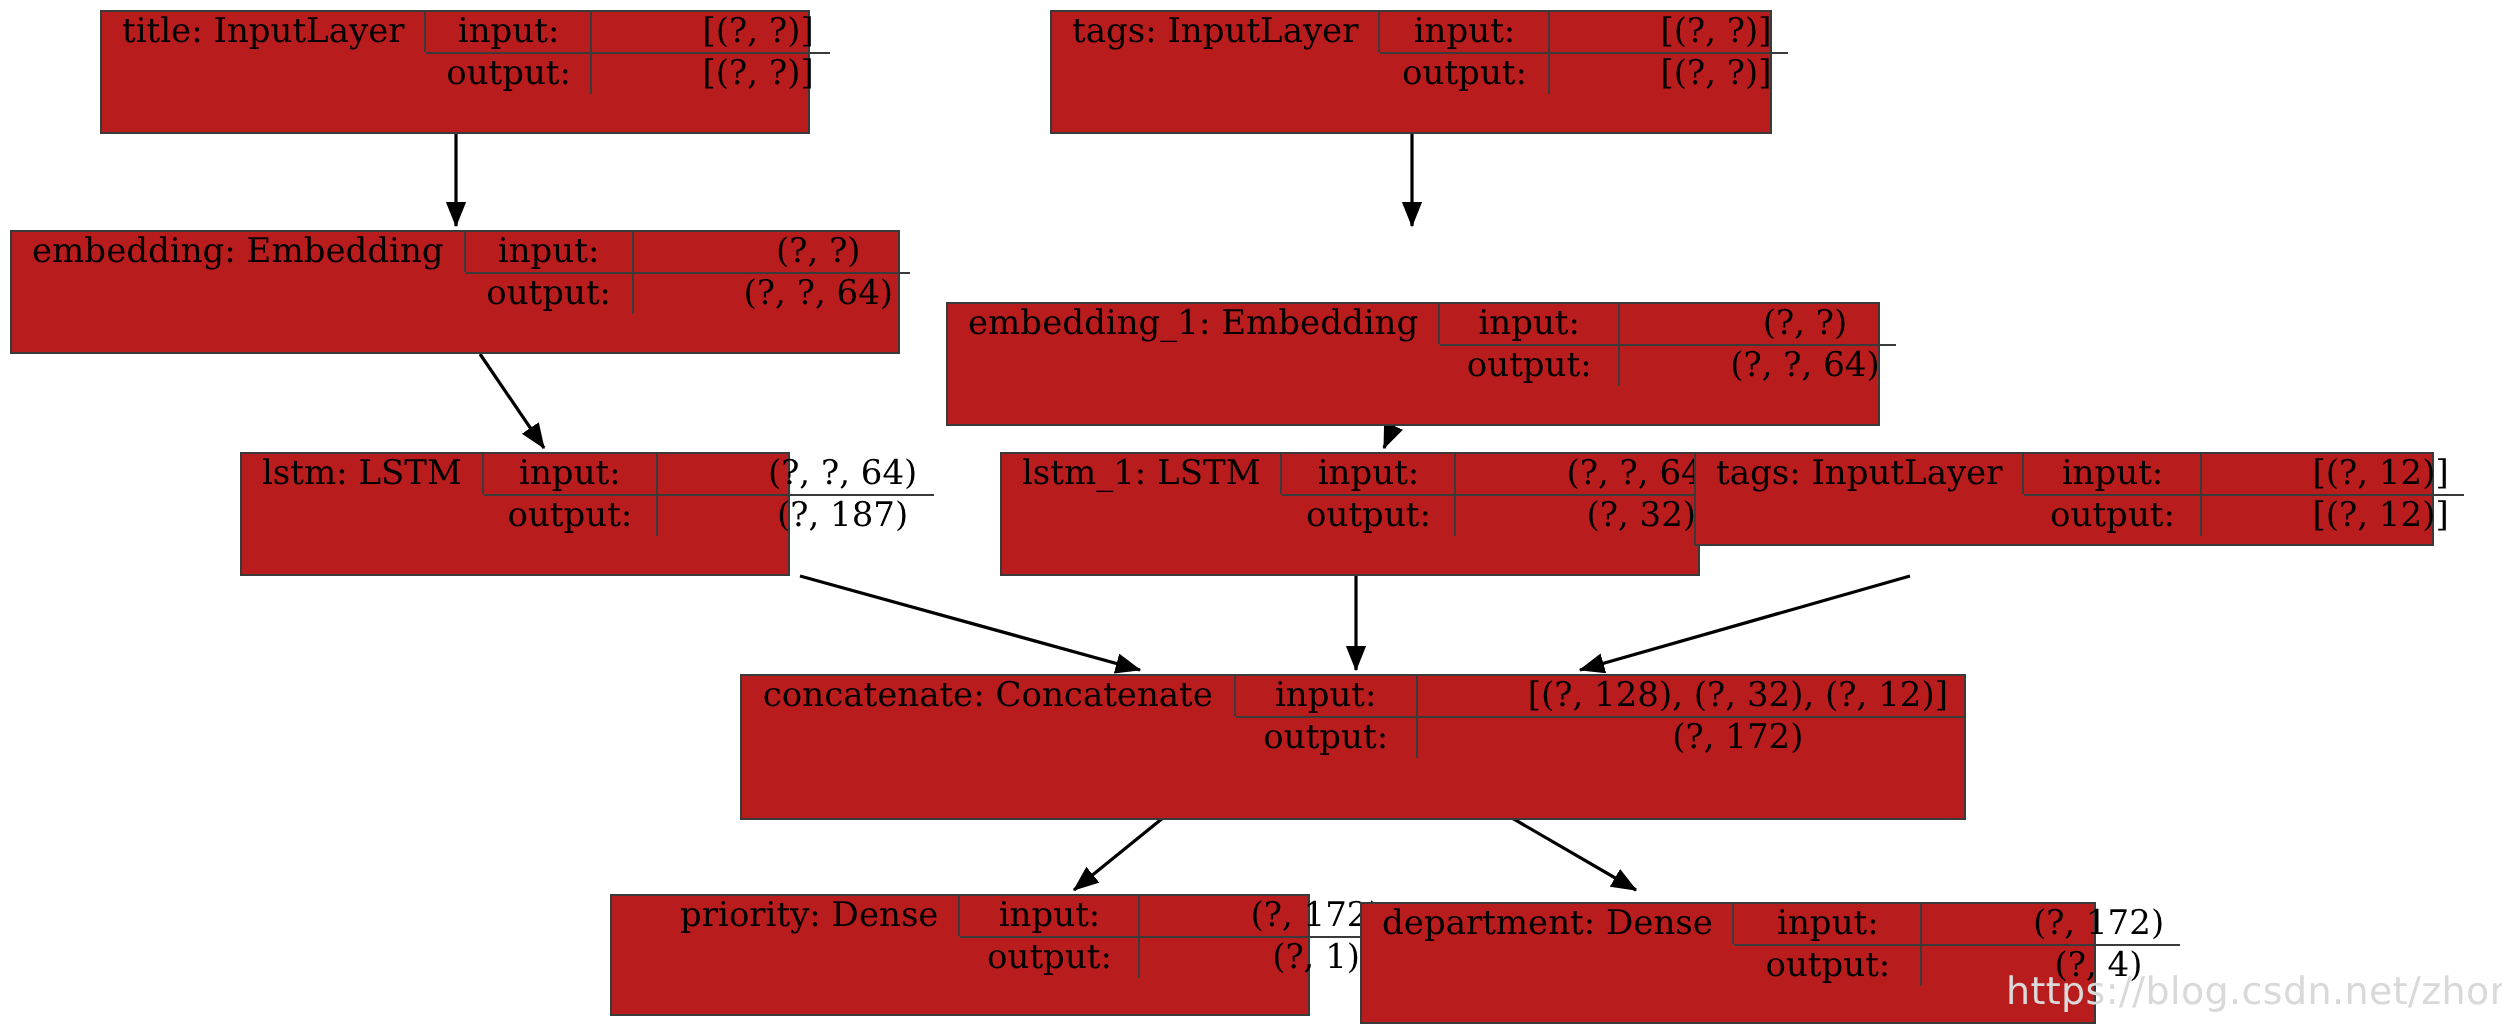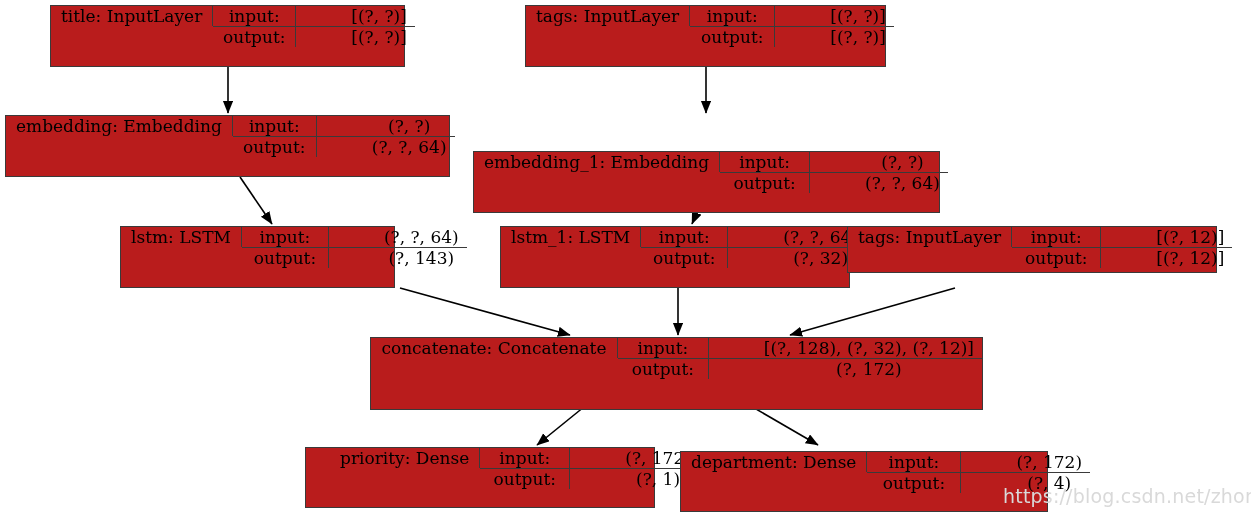--- a/index.html
+++ b/index.html
@@ -170,21 +170,21 @@
       </div>
       <div class="node" style="left: 120px; top: 226px; width: 275px; height: 62px;">
         <div class="node-name" style="width: 135px;">lstm: LSTM</div>
         <div class="io-table">
           <div class="io-row top">
             <div class="io-label" style="width: 87px;">input:</div>
             <div class="io-value">(?, ?, 64)</div>
           </div>
           <div class="io-row">
             <div class="io-label" style="width: 87px;">output:</div>
-            <div class="io-value">(?, 143)</div>
+            <div class="io-value">(?, 187)</div>
           </div>
         </div>
       </div>
       <div class="node" style="left: 500px; top: 226px; width: 350px; height: 62px;">
         <div class="node-name" style="width: 155px;">lstm_1: LSTM</div>
         <div class="io-table">
           <div class="io-row top">
             <div class="io-label" style="width: 87px;">input:</div>
             <div class="io-value">(?, ?, 64)</div>
           </div>

